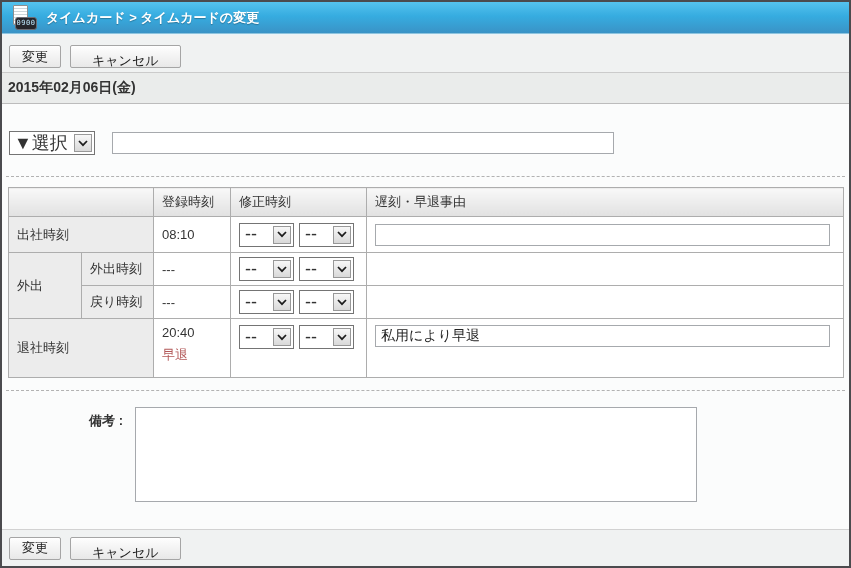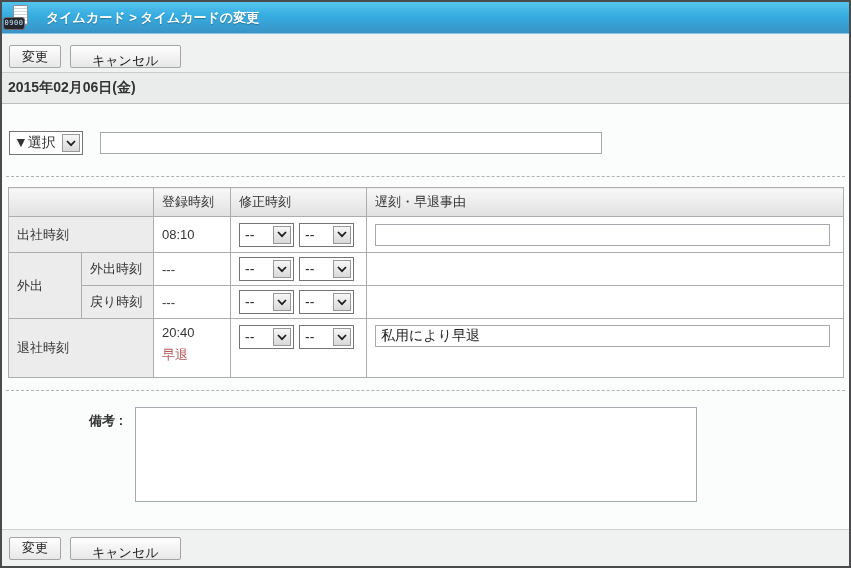--- a/index.html
+++ b/index.html
@@ -18,21 +18,21 @@
     border-bottom:1px solid #8ec4de;
     display:flex; align-items:center; padding:0 8px; gap:9px;
   }
   .tc-icon { width:27px; height:25px; position:relative; flex:0 0 27px; }
   .tc-card {
     position:absolute; left:3px; top:0; width:15px; height:20px;
     background:#f9f9f9; border:1px solid #8e8e8e; border-radius:1px;
     background-image:repeating-linear-gradient(180deg,#ffffff 0 2px,#cdd7db 2px 3px);
   }
   .tc-stamp {
-    position:absolute; right:12px; bottom:0; width:22px; height:13px;
+    position:absolute; right:0; bottom:0; width:22px; height:13px;
     background:#25252b; border:1px solid #6d6d74; border-radius:3px;
     color:#bfe9ff; font-size:7px; line-height:11px; text-align:center;
     font-family:"DejaVu Sans Mono",monospace; letter-spacing:.5px;
   }
   .appbar .title {
     color:#fff; font-weight:bold; font-size:13px;
     text-shadow:0 1px 1px rgba(0,0,0,.28);
   }
 
   
@@ -73,21 +73,21 @@
   .remarks-row { margin-top:16px; align-items:flex-start; }
   .remarks-row .flabel { flex:0 0 125px; padding-top:5px; }
 
   .dashed { border-top:1px dashed #b2b2b2; height:0; margin:0 4px; }
 
   
   .sel {
     display:inline-flex; align-items:center; height:24px;
     border:1px solid #747474; background:#fff; vertical-align:middle; cursor:default;
   }
-  .sel-val { font-size:14px; color:#333; padding-left:5px; width:31px; }
+  .sel-val { font-size:18px; color:#333; padding-left:5px; width:31px; }
   .absel .sel-val { width:auto; padding:0 4px; }
   .sel-btn {
     width:18px; height:18px; margin:2px; flex:0 0 18px;
     border:1px solid #989898; background:linear-gradient(#f7f7f7,#d9d9d9);
     display:flex; align-items:center; justify-content:center;
   }
 
   .txt {
     border:1px solid #a6a9ad; background:#fff; color:#222;
     height:22px; font-family:inherit; font-size:14px; padding:1px 5px;

